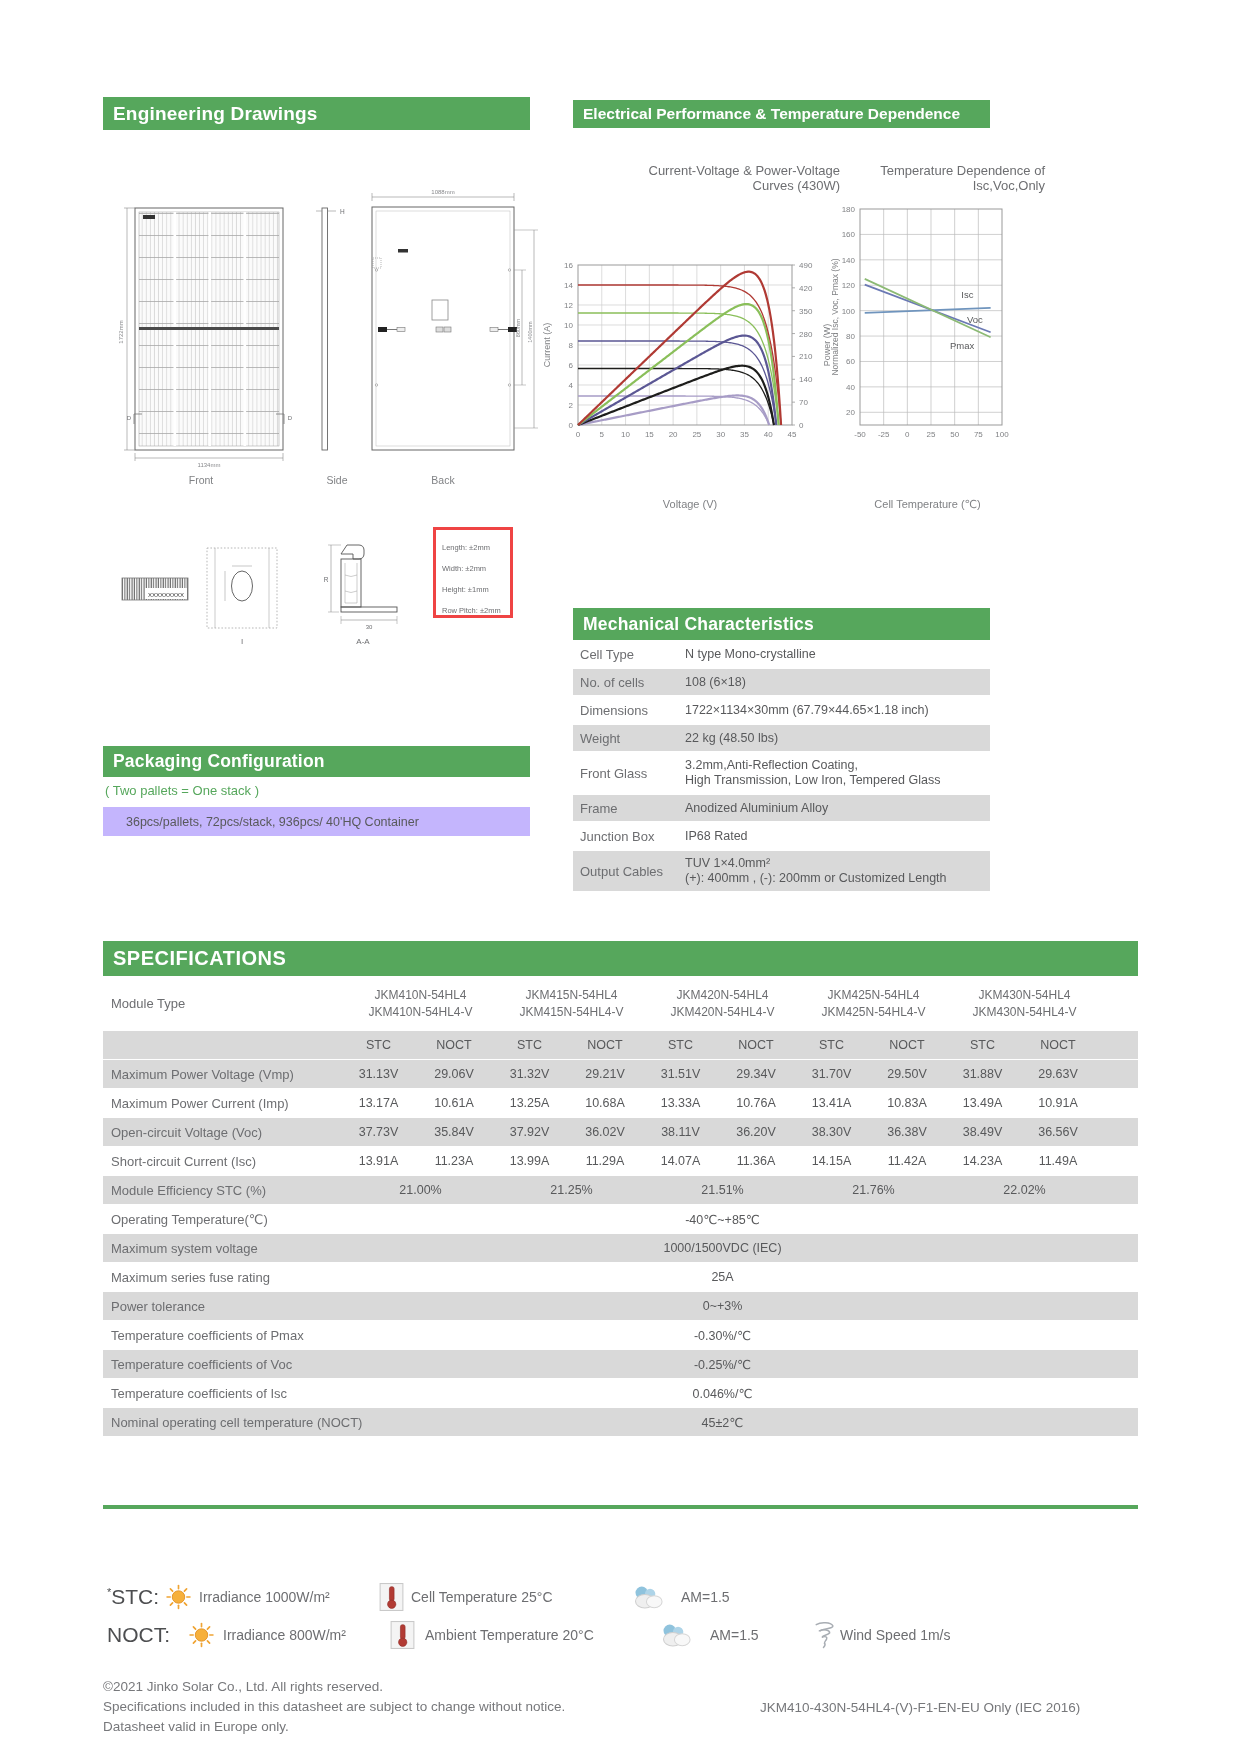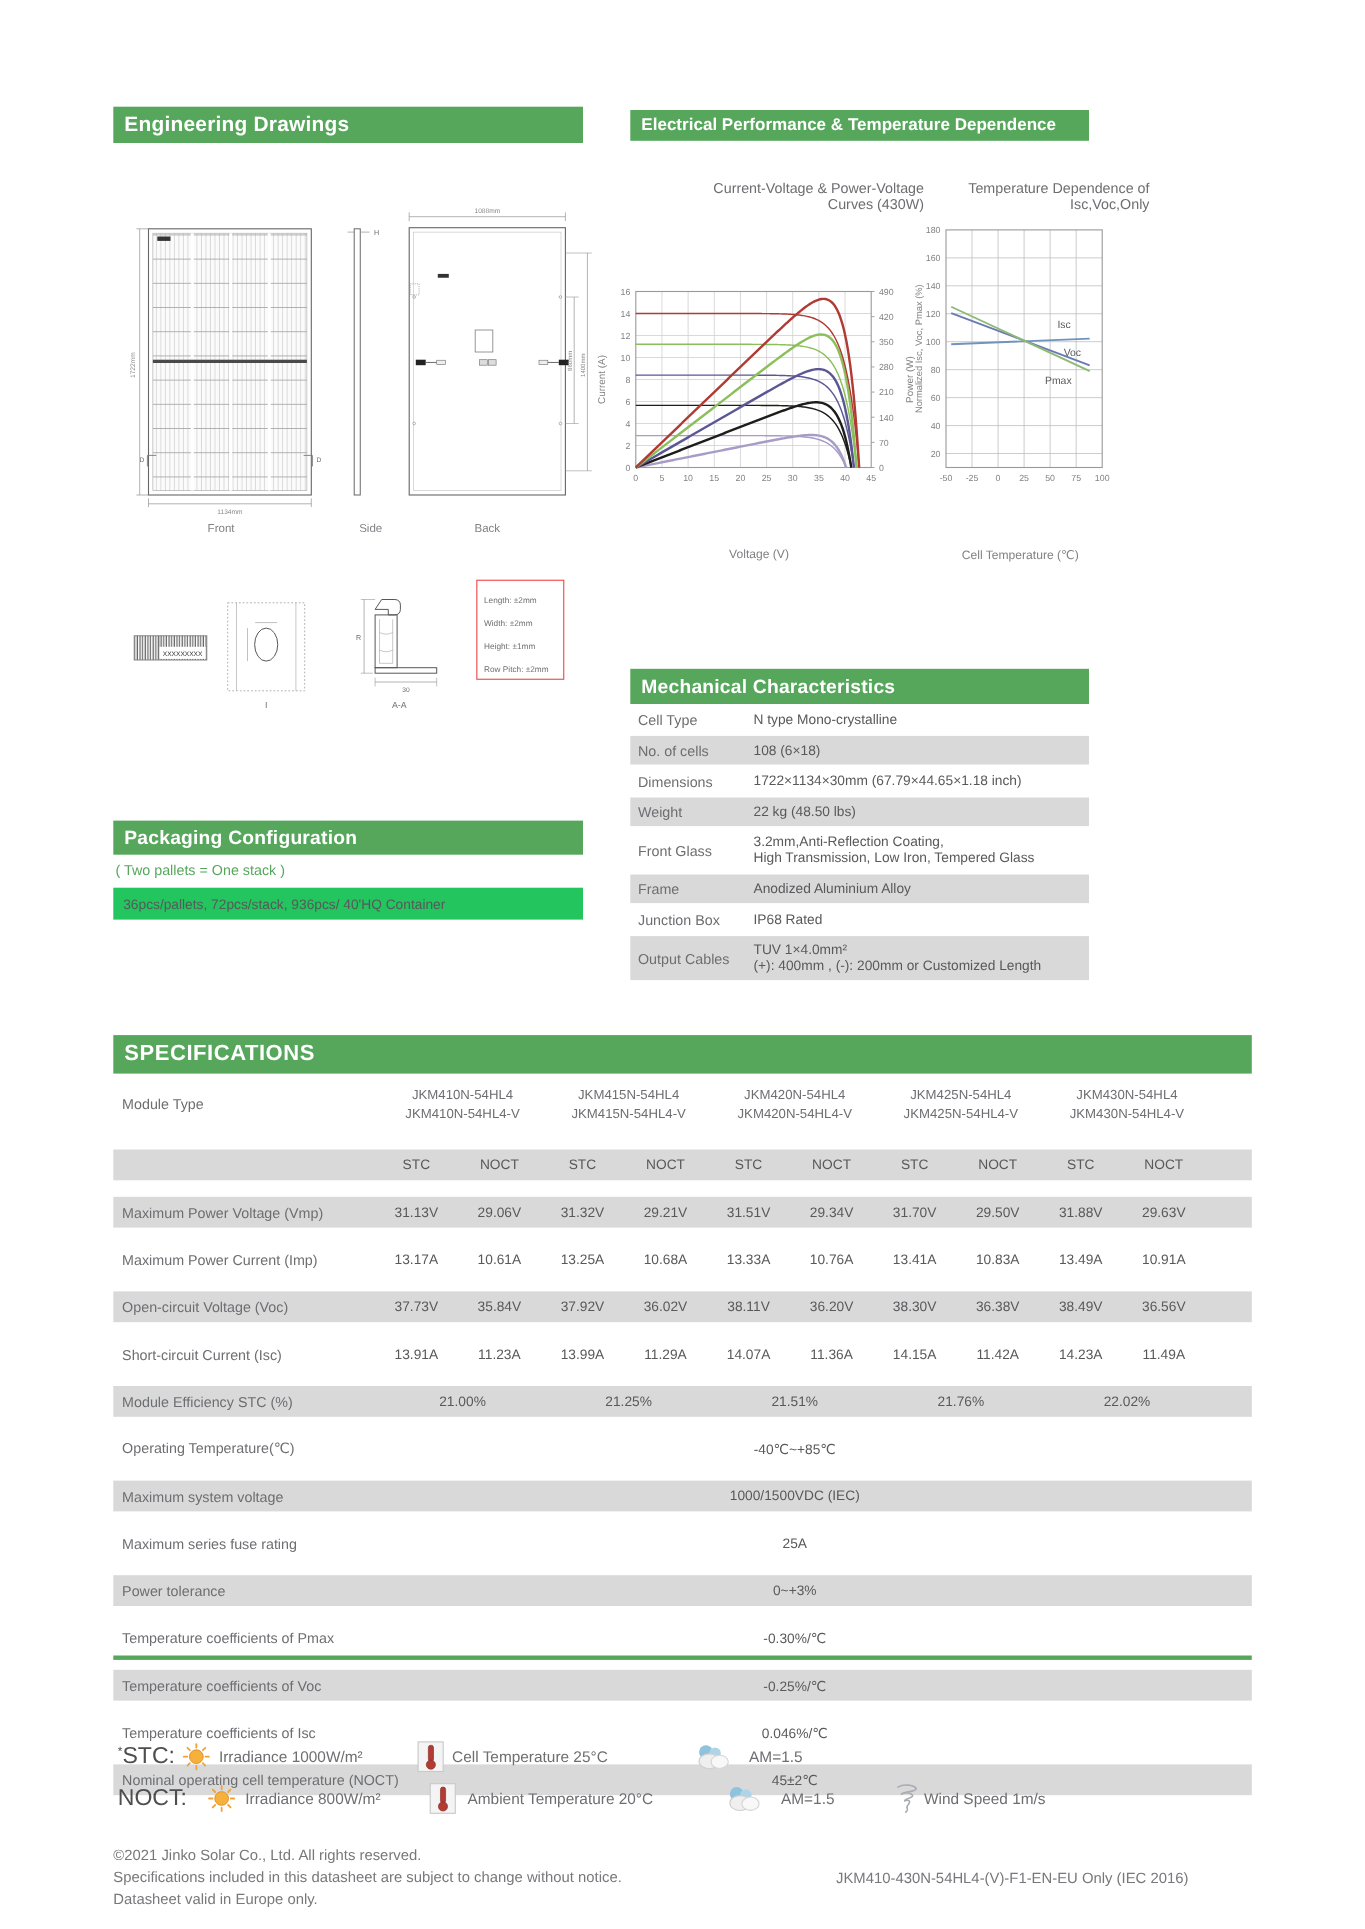--- a/index.html
+++ b/index.html
@@ -14,37 +14,37 @@
   #mech-header{left:573px;top:608px;width:417px;height:32px;font-size:17.5px}
   #pack-header{left:103px;top:746px;width:427px;height:31px;font-size:17.5px}
   #spec-header{left:103px;top:941px;width:1035px;height:35px;font-size:20px;letter-spacing:.5px}
 
   .chart-box{position:absolute}
   .chart-title{text-align:right;font-size:13px;line-height:15px;color:#6d6e71}
   .chart-xlabel{position:absolute;width:100%;text-align:center;font-size:11px;color:#808285}
   svg text{font-family:"Liberation Sans","DejaVu Sans",sans-serif}
 
   #tolerance-box{position:absolute;left:433px;top:527px;width:80px;height:91px;
-    border:1px solid #ef4444;padding:7px 0 0 6px;background:#fff}
+    border:3px solid #ef4444;padding:7px 0 0 6px;background:#fff}
   #tolerance-box div{font-size:7.5px;line-height:21px;color:#6d6e71;white-space:nowrap}
 
   #pack-subtitle{position:absolute;left:105px;top:783px;font-size:13px;color:var(--green,#56a75c)}
-  #pack-info{position:absolute;left:103px;top:807px;width:427px;height:29px;background:#22c55e;
-    display:flex;align-items:center;padding-left:9px;font-size:12.5px;color:#58595b}
+  #pack-info{position:absolute;left:103px;top:807px;width:427px;height:29px;background:#c4b5fd;
+    display:flex;align-items:center;padding-left:23px;font-size:12.5px;color:#58595b}
 
   #mech-table{position:absolute;left:573px;top:641px;width:417px}
   .mech-row{display:grid;grid-template-columns:112px 1fr;align-items:center;min-height:26px;margin-bottom:2px}
   .mech-row.tall{min-height:40px}
   .mech-row.shaded{background:var(--rowgray,#d9d9d9)}
   .mech-label{padding-left:7px;font-size:13px;color:#6d6e71}
   .mech-value{text-align:left;font-size:12.5px;color:#58595b;white-space:pre-line;line-height:15px}
 
   #spec-table{position:absolute;left:103px;top:977px;width:1035px}
   .spec-row{display:grid;grid-template-columns:242px repeat(5,67px 84px) 1fr;align-items:center;
-    height:28px;margin-bottom:15px;font-size:12.5px;color:#58595b}
+    height:28px;margin-bottom:1px;font-size:12.5px;color:#58595b}
   .spec-row.shaded{background:var(--rowgray,#d9d9d9)}
   .spec-row.mt{height:53px}
   .spec-label{padding-left:8px;font-size:13px;text-align:left;color:#6d6e71;white-space:nowrap}
   .spec-cell{text-align:center}
   .spec-mtcell{grid-column:span 2;text-align:center;font-size:12px;line-height:17px;color:#6d6e71}
   .span2{grid-column:span 2}
   .span10{grid-column:span 10}
 
   #green-divider{position:absolute;left:103px;top:1505px;width:1035px;height:4px;background:var(--green,#56a75c)}
 

